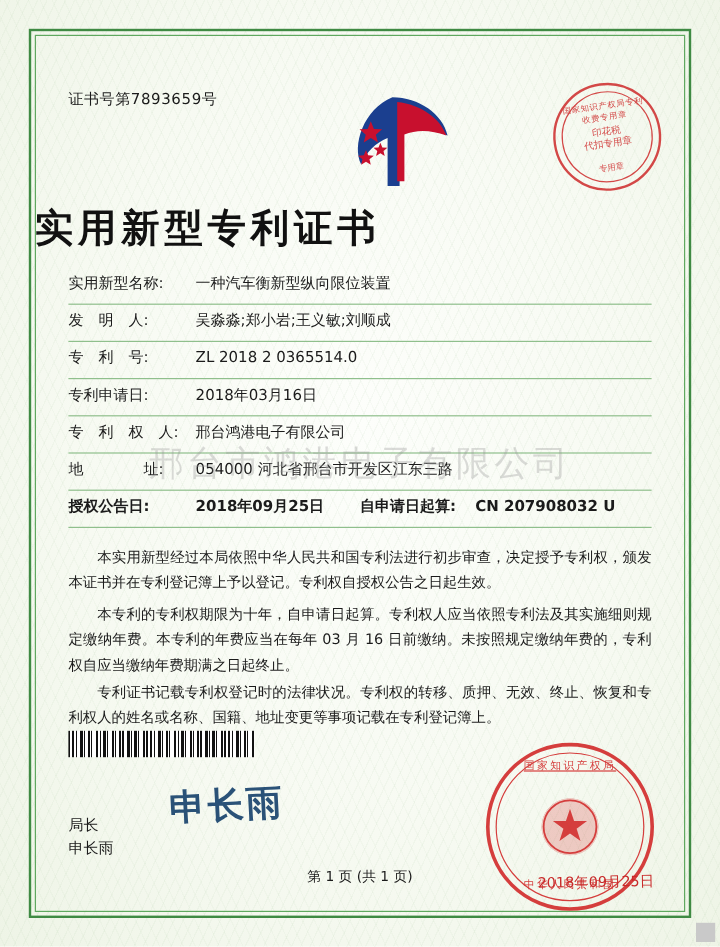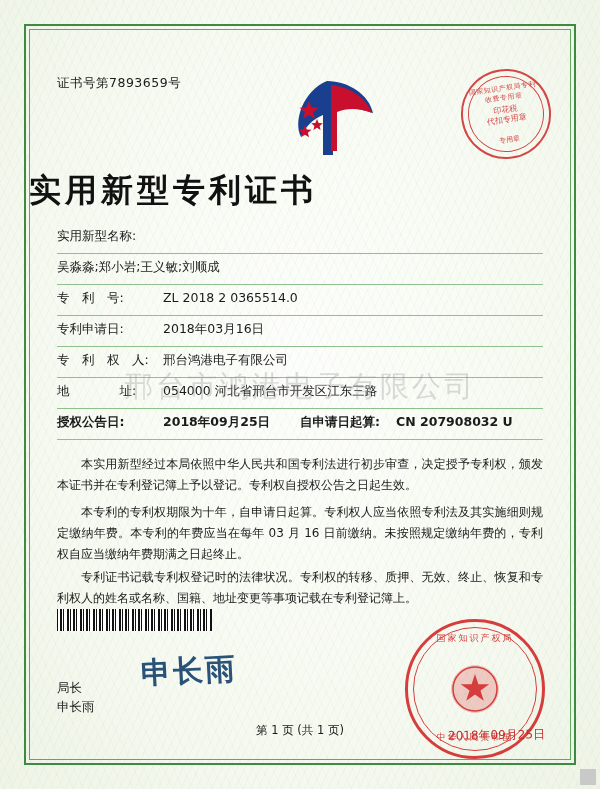--- a/index.html
+++ b/index.html
@@ -178,21 +178,21 @@
   .seal-main .star{
     position:absolute;left:50%;top:50%;
     width:54px;height:54px;margin:-27px 0 0 -27px;
     border-radius:50%;
     background:
       radial-gradient(circle at 50% 50%, rgba(210,42,42,.25) 0 62%, rgba(255,255,255,0) 63%);
   }
   .seal-main .star svg{position:absolute;left:0;top:0;}
   .seal-main .txt{
     position:absolute;left:0;right:0;top:10px;
-    text-align:center;color:#d22a2a;font-size:9px;letter-spacing:2px;
+    text-align:center;color:#d22a2a;font-size:9px;letter-spacing:2px;text-decoration:underline;
   }
   .seal-main .txt2{
     position:absolute;left:0;right:0;bottom:12px;
     text-align:center;color:#d22a2a;font-size:9px;letter-spacing:2px;
   }
   .seal-date{
     position:absolute;right:26px;top:698px;
     color:#c92a2a;font-size:12px;letter-spacing:0px;
     transform:rotate(-1deg);
   }
@@ -238,23 +238,25 @@
         <div class="bot">专用章</div>
       </div>
     </div>
 
     <div class="title">实用新型专利证书</div>
 
     <div class="fields">
 
       <div class="row">
         <div class="label">实用新型名称:</div>
-      </div>
-
-      <div class="row">
+        <div class="value">一种汽车衡新型纵向限位装置</div>
+      </div>
+
+      <div class="row">
+        <div class="label">发　明　人:</div>
         <div class="value">吴淼淼;郑小岩;王义敏;刘顺成</div>
       </div>
 
       <div class="row">
         <div class="label">专　利　号:</div>
         <div class="value">ZL 2018 2 0365514.0</div>
       </div>
 
       <div class="row">
         <div class="label">专利申请日:</div>

